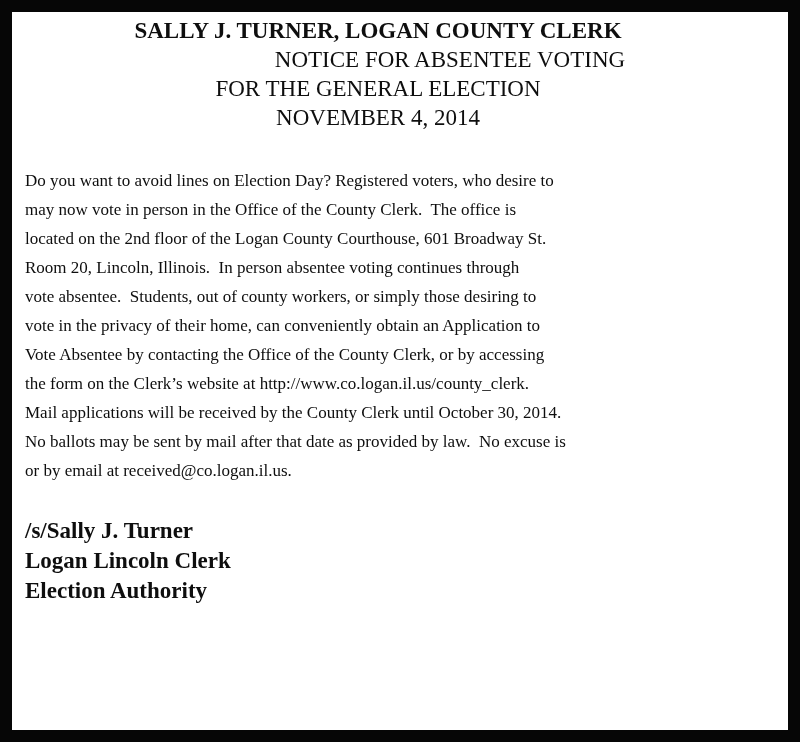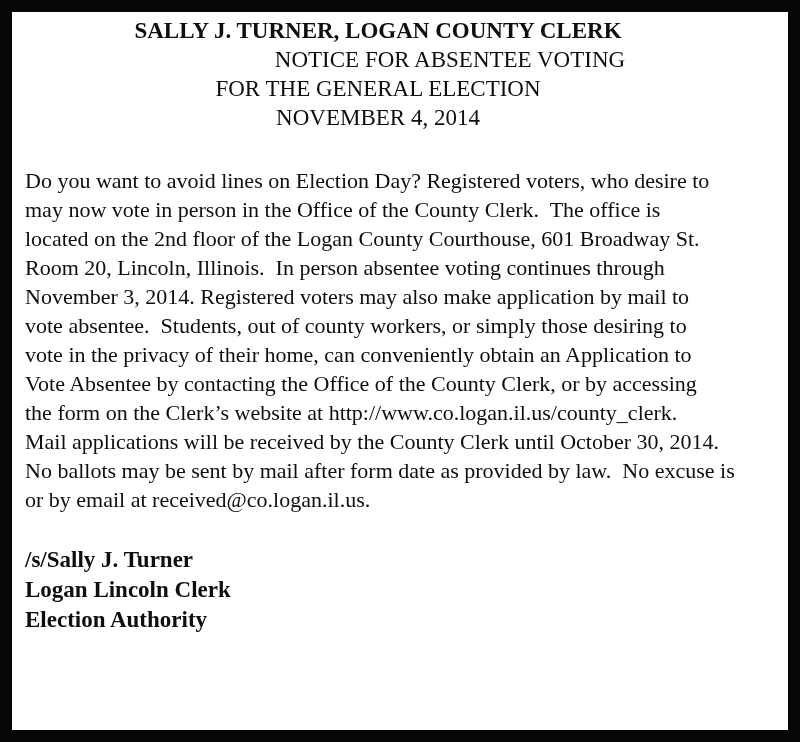--- a/index.html
+++ b/index.html
@@ -21,21 +21,21 @@
     margin: 4px 44px 0 0;
     text-align: center;
     font-size: 23px;
     line-height: 29px;
   }
   .h-line { white-space: pre-wrap; }
   .h-line.bold { font-weight: bold; }
   .h-line.indent { transform: translateX(72px); }
   .body-text {
     margin: 34px 12px 4px 13px;
-    font-size: 22px;
+    font-size: 17px;
     line-height: 29px;
   }
   .body-line { white-space: pre-wrap; }
   .signature {
     margin: 31px 0 0 13px;
     font-weight: bold;
     font-size: 23px;
     line-height: 30px;
   }
   .sig-line { white-space: pre-wrap; }
@@ -50,27 +50,26 @@
     <div class="h-line indent">NOTICE FOR ABSENTEE VOTING</div>
     <div class="h-line">FOR THE GENERAL ELECTION</div>
     <div class="h-line">NOVEMBER 4, 2014</div>
   </div>
 
   <div class="body-text">
     <div class="body-line">Do you want to avoid lines on Election Day? Registered voters, who desire to</div>
     <div class="body-line">may now vote in person in the Office of the County Clerk.  The office is</div>
     <div class="body-line">located on the 2nd floor of the Logan County Courthouse, 601 Broadway St.</div>
     <div class="body-line">Room 20, Lincoln, Illinois.  In person absentee voting continues through</div>
-    <div class="body-line">November 3, 2014. Registered voters may also make application by mail to</div>
     <div class="body-line">vote absentee.  Students, out of county workers, or simply those desiring to</div>
     <div class="body-line">vote in the privacy of their home, can conveniently obtain an Application to</div>
     <div class="body-line">Vote Absentee by contacting the Office of the County Clerk, or by accessing</div>
     <div class="body-line">the form on the Clerk’s website at http://www.co.logan.il.us/county_clerk.</div>
     <div class="body-line">Mail applications will be received by the County Clerk until October 30, 2014.</div>
-    <div class="body-line">No ballots may be sent by mail after form date as provided by law.  No excuse is</div>
+    <div class="body-line">No ballots may be sent by mail after that date as provided by law.  No excuse is</div>
     <div class="body-line">or by email at received@co.logan.il.us.</div>
   </div>
 
   <div class="signature">
     <div class="sig-line">/s/Sally J. Turner</div>
     <div class="sig-line">Logan Lincoln Clerk</div>
     <div class="sig-line">Election Authority</div>
   </div>
 
 </div>

